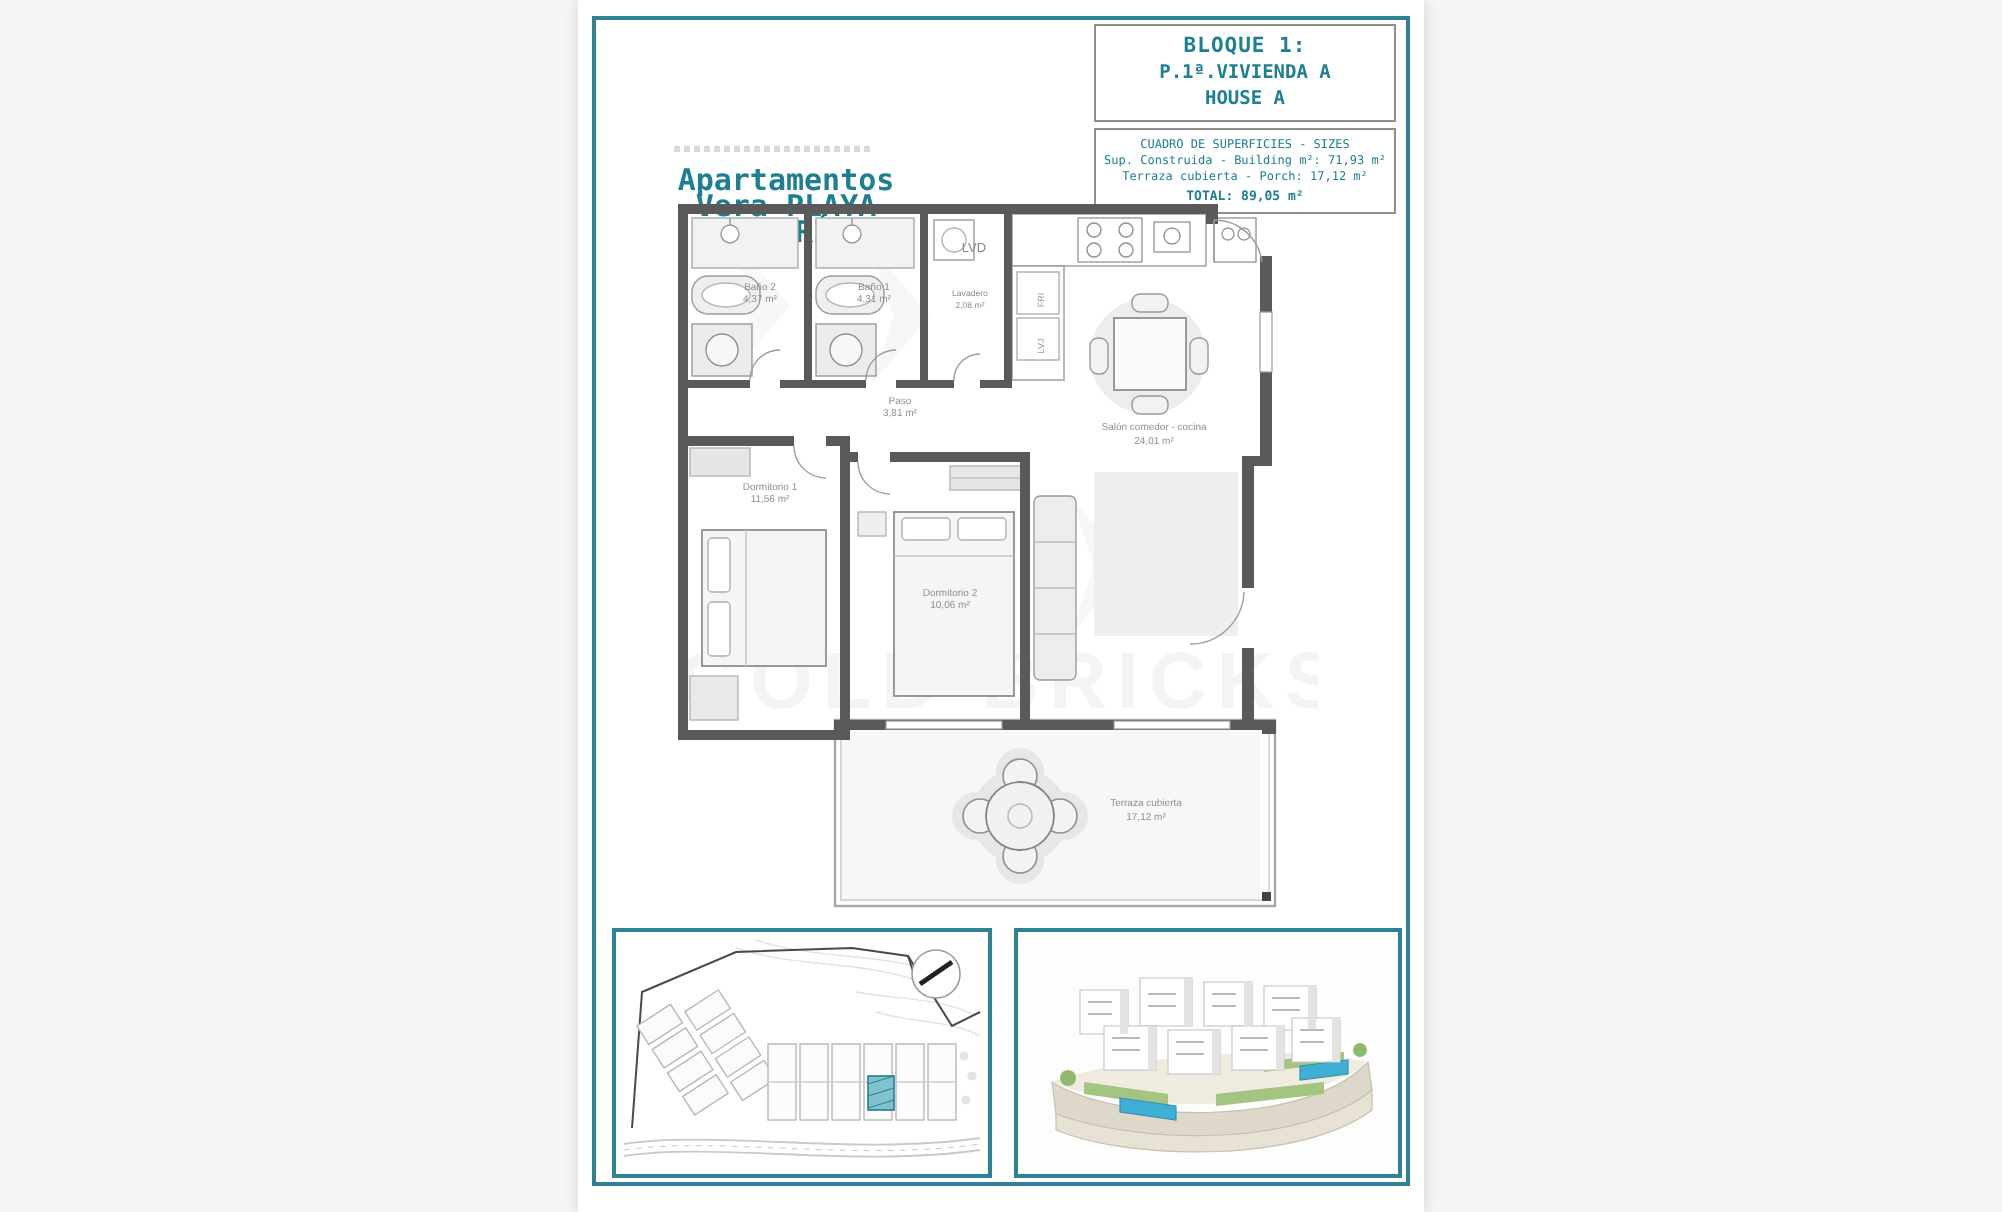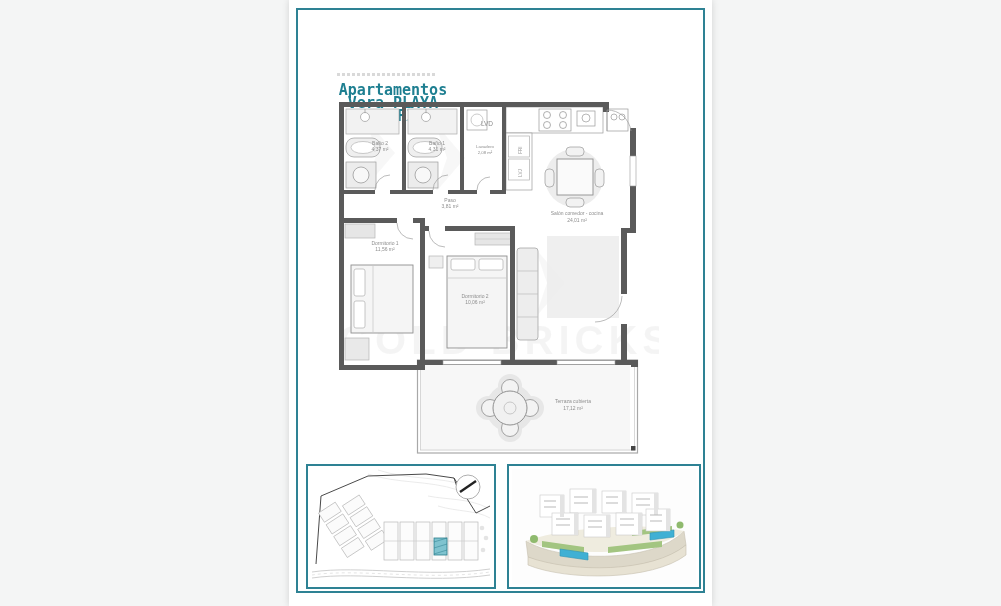--- a/index.html
+++ b/index.html
@@ -52,20 +52,31 @@
   svg{display:block;}
   .plan-label{fill:#8f8f8f;}
 </style>
 </head>
 <body>
 
 <div class="page">
   <div class="page-border"></div>
 
   <div class="title-block">
+    <div class="tb-head">
+      <div class="tb-line1">BLOQUE 1:</div>
+      <div class="tb-line2">P.1ª.VIVIENDA A</div>
+      <div class="tb-line3">HOUSE A</div>
+    </div>
+    <div class="tb-table">
+      <div class="tb-row">CUADRO DE SUPERFICIES - SIZES</div>
+      <div class="tb-row">Sup. Construida - Building m²: 71,93 m²</div>
+      <div class="tb-row">Terraza cubierta - Porch: 17,12 m²</div>
+      <div class="tb-row total">TOTAL: 89,05 m²</div>
+    </div>
   </div>
 
   <div class="ref-line"></div>
 
   <div class="project-title">
     <div class="pt-line">Apartamentos</div>
     <div class="pt-line">Vera PLAYA</div>
     <div class="pt-line">(ALMERÍA)</div>
   </div>
 

